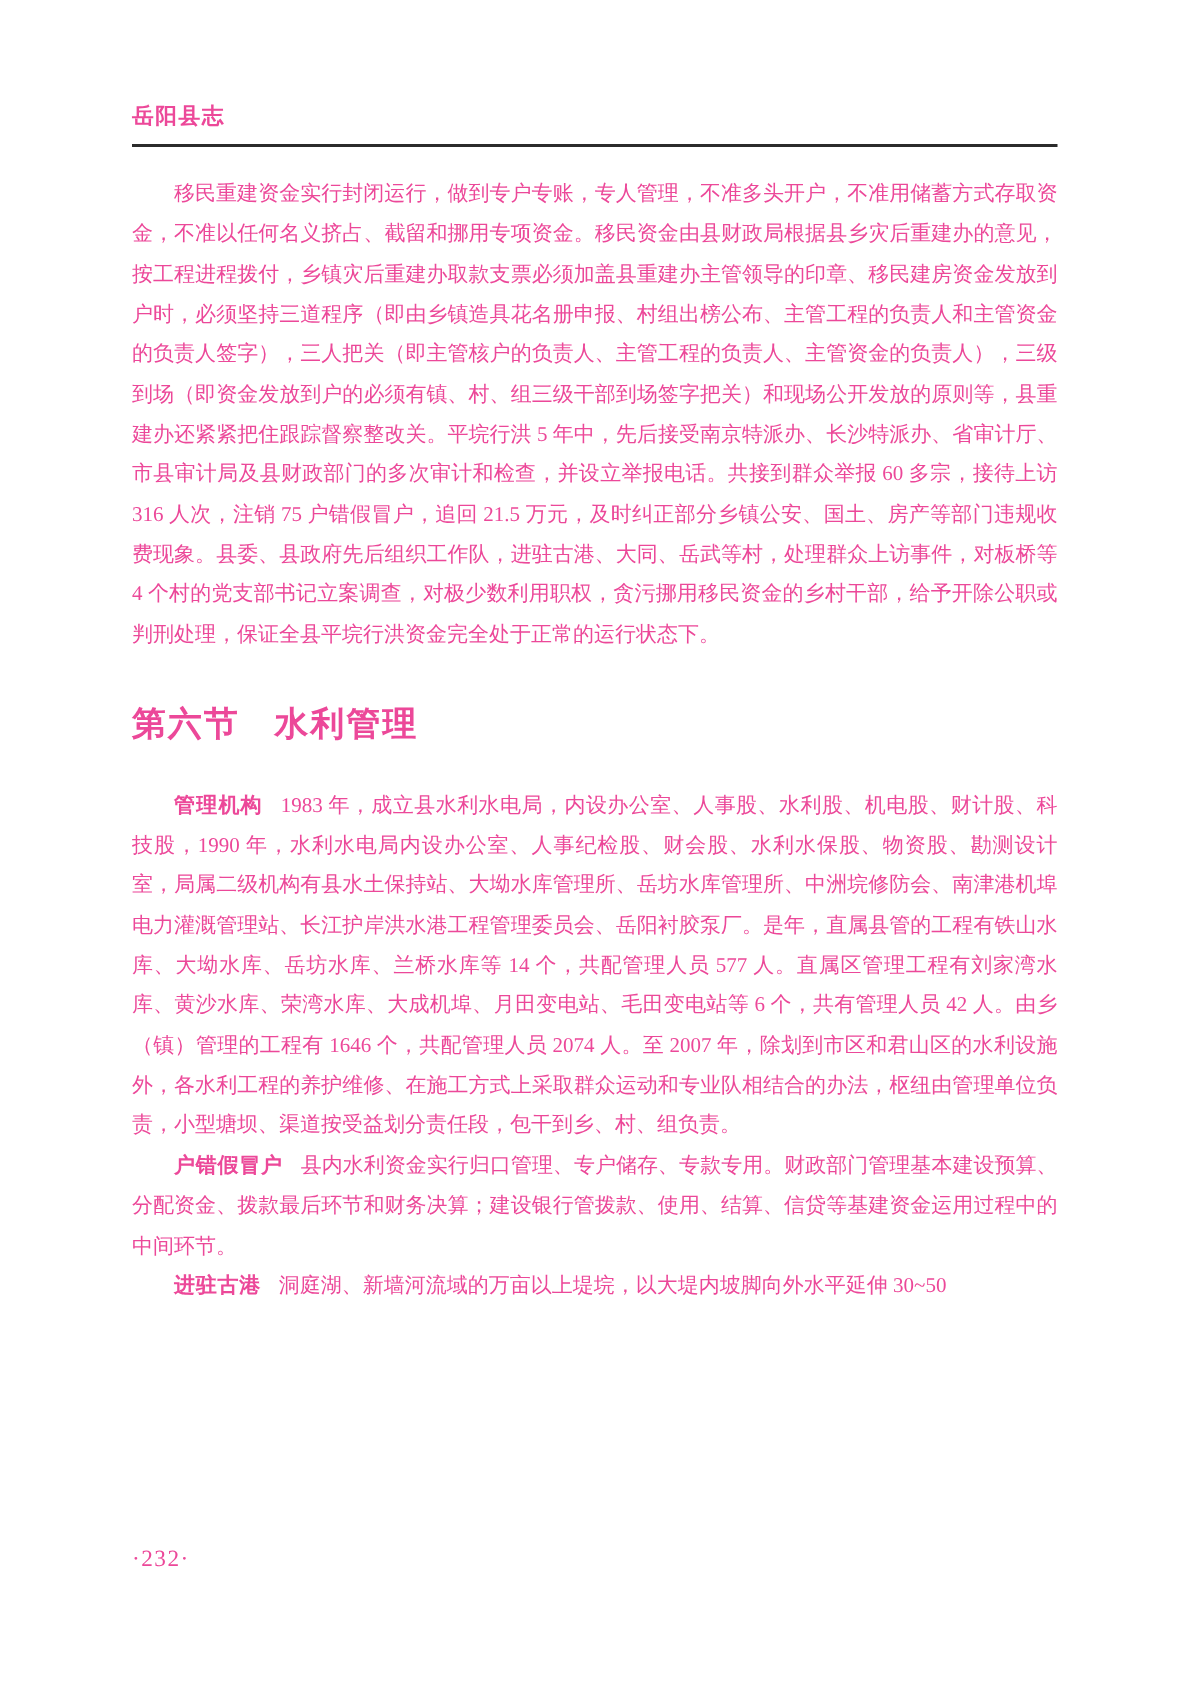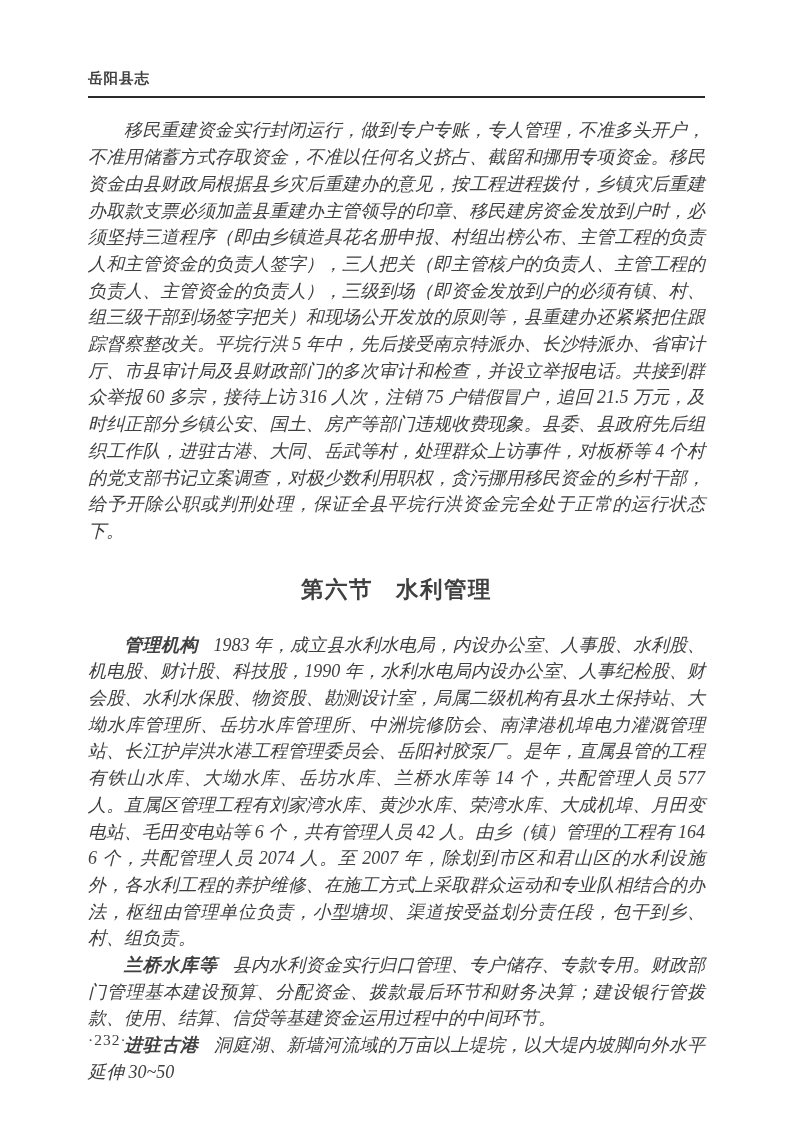--- a/index.html
+++ b/index.html
@@ -9,21 +9,21 @@
     background: #ffffff;
   }
   .page {
     position: relative;
     width: 793px;
     height: 1122px;
     margin: 0 auto;
     background: #ffffff;
     box-sizing: border-box;
     padding: 0 88px;
-    color: #404040;
+    color: #ec4899;
     font-family: "Liberation Serif", "DejaVu Serif", serif;
     overflow: hidden;
   }
   .running-header {
     padding-top: 70px;
   }
   .book-title {
     font-family: "Liberation Sans", "DejaVu Sans", sans-serif;
     font-weight: bold;
     font-size: 14.5px;
@@ -33,37 +33,35 @@
   .header-rule {
     border: none;
     border-bottom: 2px solid #2b2b2b;
     margin: 9px 0 0 0;
   }
   .page-body {
     margin-top: 19px;
   }
   .para {
     margin: 0;
-    font-size: 18px;
+    font-size: 14px;
     line-height: 26.7px;
     text-align: justify;
     text-indent: 2em;
     word-break: break-all;
-    font-style: italic;
   }
   .para .lead {
     font-weight: bold;
     margin-right: 0.85em;
     letter-spacing: 0.5px;
   }
   .section-heading {
     font-family: Liberation Mono, monospace;
     font-weight: bold;
     font-size: 22.5px;
-    text-align: center;
     text-indent: 0;
     margin: 29px 0 27px 0;
     letter-spacing: 1.5px;
   }
   .heading-gap {
     display: inline-block;
     width: 23px;
   }
   .page-number {
     position: absolute;
@@ -84,21 +82,21 @@
   </header>
 
   <main class="page-body">
 
     <p class="para"><span>移民重建资金实行封闭运行，做到专户专账，专人管理，不准多头开户，不准用储蓄方式存取资金，不准以任何名义挤占、截留和挪用专项资金。移民资金由县财政局根据县乡灾后重建办的意见，按工程进程拨付，乡镇灾后重建办取款支票必须加盖县重建办主管领导的印章、移民建房资金发放到户时，必须坚持三道程序（即由乡镇造具花名册申报、村组出榜公布、主管工程的负责人和主管资金的负责人签字），三人把关（即主管核户的负责人、主管工程的负责人、主管资金的负责人），三级到场（即资金发放到户的必须有镇、村、组三级干部到场签字把关）和现场公开发放的原则等，县重建办还紧紧把住跟踪督察整改关。平垸行洪 5 年中，先后接受南京特派办、长沙特派办、省审计厅、市县审计局及县财政部门的多次审计和检查，并设立举报电话。共接到群众举报 60 多宗，接待上访 316 人次，注销 75 户错假冒户，追回 21.5 万元，及时纠正部分乡镇公安、国土、房产等部门违规收费现象。县委、县政府先后组织工作队，进驻古港、大同、岳武等村，处理群众上访事件，对板桥等 4 个村的党支部书记立案调查，对极少数利用职权，贪污挪用移民资金的乡村干部，给予开除公职或判刑处理，保证全县平垸行洪资金完全处于正常的运行状态下。</span></p>
 
     <h2 class="section-heading"><span>第六节</span><span class="heading-gap"></span><span>水利管理</span></h2>
 
     <p class="para"><b class="lead">管理机构</b><span>1983 年，成立县水利水电局，内设办公室、人事股、水利股、机电股、财计股、科技股，1990 年，水利水电局内设办公室、人事纪检股、财会股、水利水保股、物资股、勘测设计室，局属二级机构有县水土保持站、大坳水库管理所、岳坊水库管理所、中洲垸修防会、南津港机埠电力灌溉管理站、长江护岸洪水港工程管理委员会、岳阳衬胶泵厂。是年，直属县管的工程有铁山水库、大坳水库、岳坊水库、兰桥水库等 14 个，共配管理人员 577 人。直属区管理工程有刘家湾水库、黄沙水库、荣湾水库、大成机埠、月田变电站、毛田变电站等 6 个，共有管理人员 42 人。由乡（镇）管理的工程有 1646 个，共配管理人员 2074 人。至 2007 年，除划到市区和君山区的水利设施外，各水利工程的养护维修、在施工方式上采取群众运动和专业队相结合的办法，枢纽由管理单位负责，小型塘坝、渠道按受益划分责任段，包干到乡、村、组负责。</span></p>
 
-    <p class="para"><b class="lead">兰桥水库等</b><span>县内水利资金实行归口管理、专户储存、专款专用。财政部门管理基本建设预算、分配资金、拨款最后环节和财务决算；建设银行管拨款、使用、结算、信贷等基建资金运用过程中的中间环节。</span></p>
+    <p class="para"><b class="lead">户错假冒户</b><span>县内水利资金实行归口管理、专户储存、专款专用。财政部门管理基本建设预算、分配资金、拨款最后环节和财务决算；建设银行管拨款、使用、结算、信贷等基建资金运用过程中的中间环节。</span></p>
 
 
     <p class="para"><b class="lead">进驻古港</b><span>洞庭湖、新墙河流域的万亩以上堤垸，以大堤内坡脚向外水平延伸 30~50</span></p>
 
   </main>
 
   <footer>
     <div class="page-number">·232·</div>
   </footer>
 

